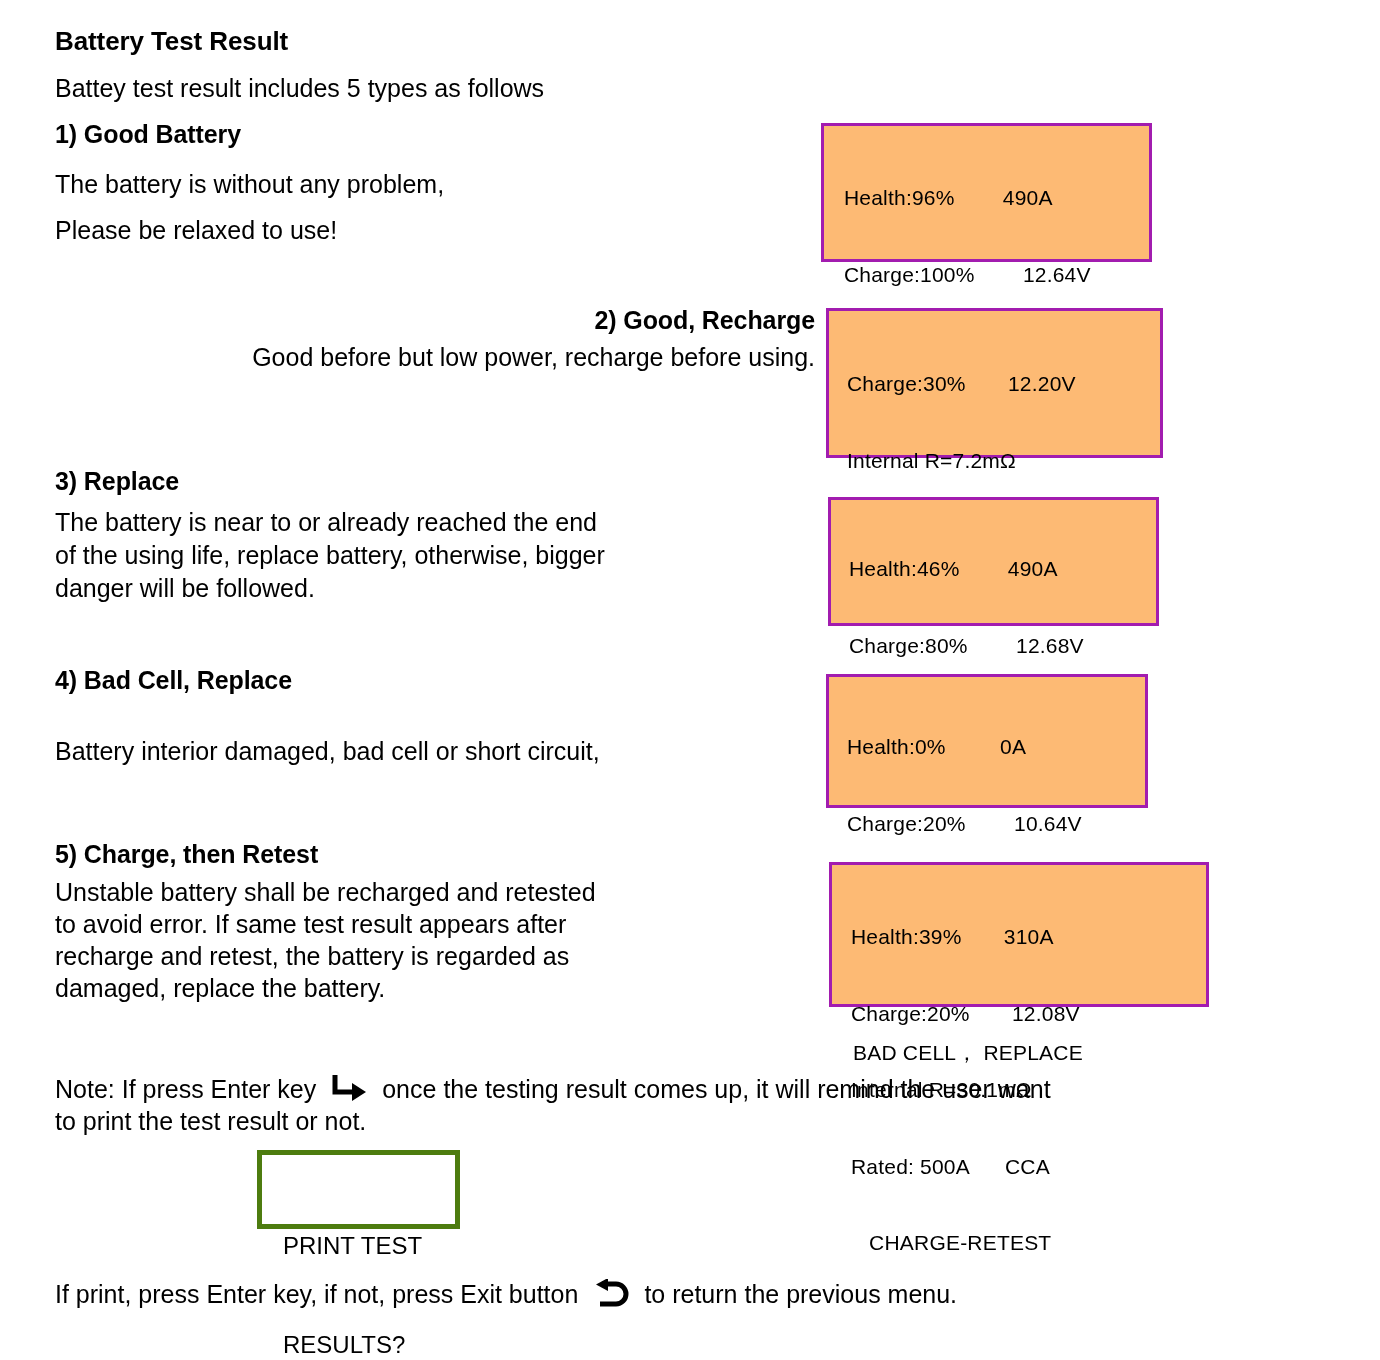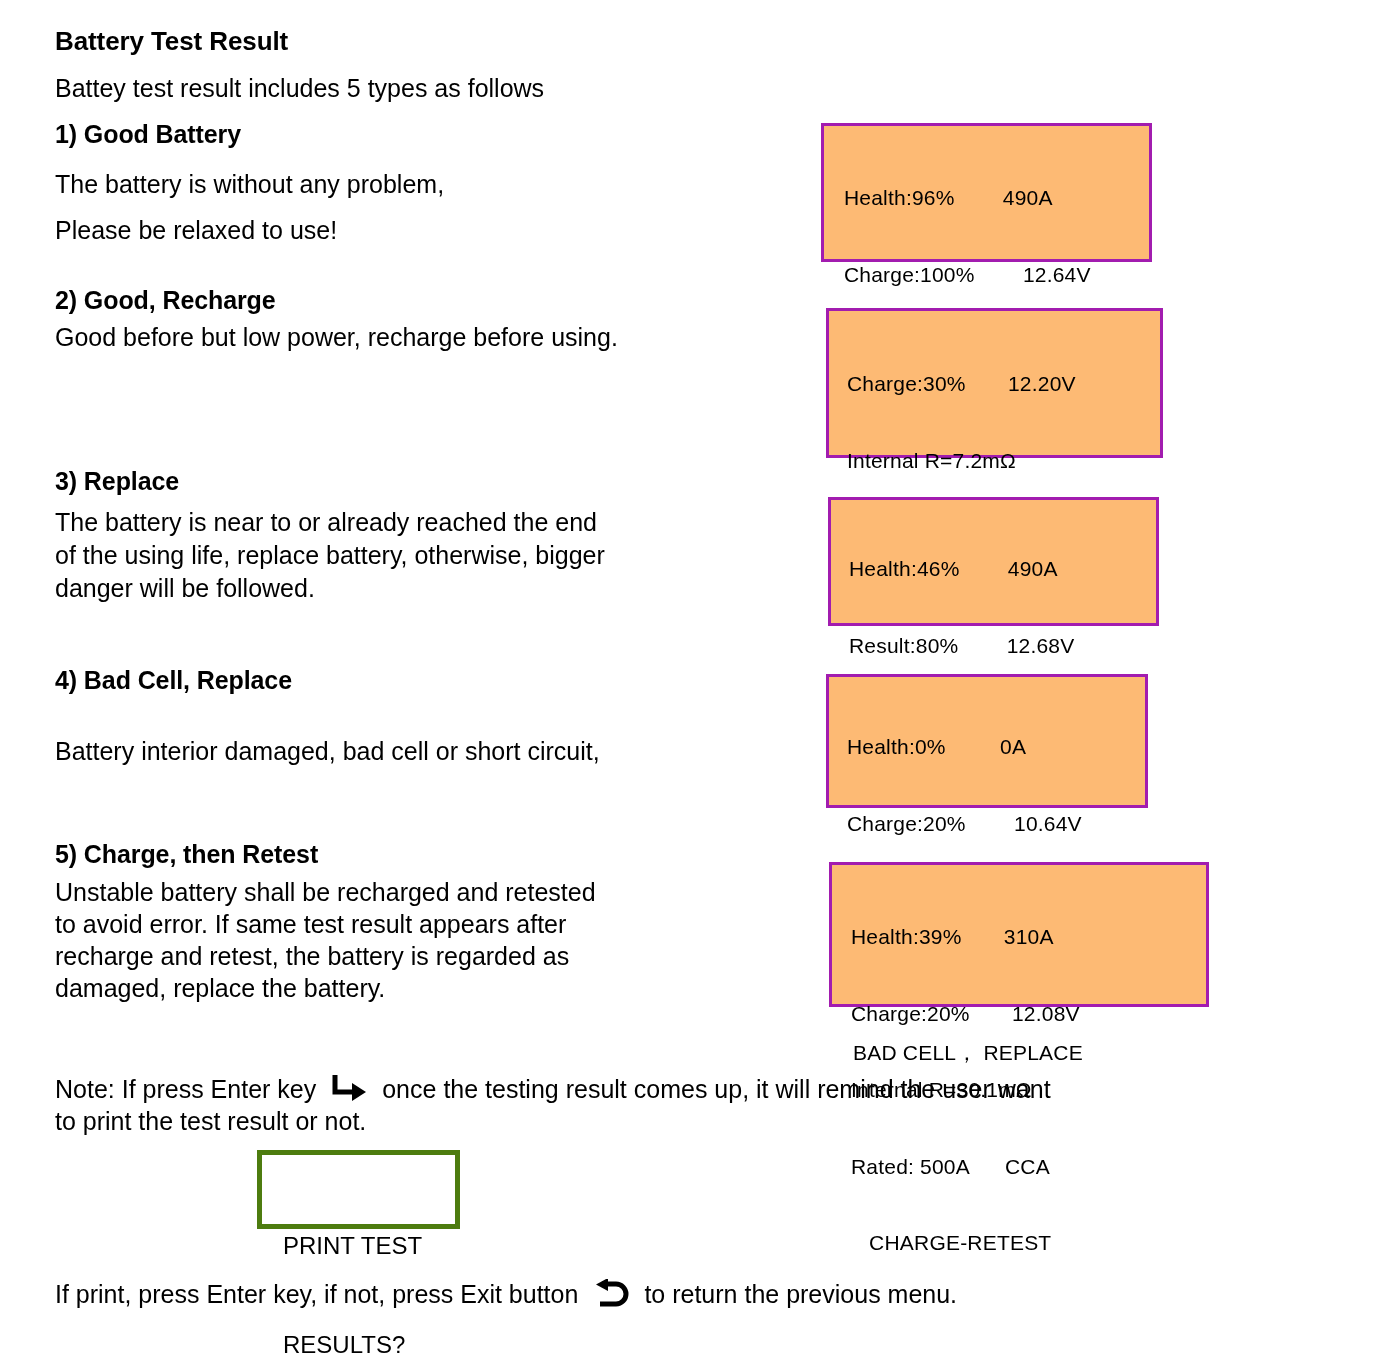--- a/index.html
+++ b/index.html
@@ -49,21 +49,21 @@
     white-space: nowrap;
   }
   .sec-body {
     font-size: 25px;
     line-height: 33px;
   }
   .sec-body .ln { display: block; white-space: nowrap; }
 
   .sec1 { top: 120px; }
   .sec1 .sec-body { margin-top: 12px; line-height: 46px; }
-  .sec2 { top: 286px; }
+  .sec2 { top: 306px; text-align: right; }
   .sec2 .sec-body { margin-top: 6px; }
   .sec3 { top: 467px; }
   .sec3 .sec-body { margin-top: 10px; line-height: 33px; }
   .sec4 { top: 666px; }
   .sec4 .sec-body { margin-top: 40px; line-height: 33px; }
   .sec5 { top: 840px; }
   .sec5 .sec-body { margin-top: 7px; line-height: 32px; }
 
   
   .lcd {
@@ -207,21 +207,21 @@
       <span class="row">Charge:30%       12.20V</span>
       <span class="row">Internal R=7.2mΩ</span>
       <span class="row">Rated: 500A</span>
       <span class="row">  GOOD, RECHARGE</span>
     </div>
   </div>
 
   <div class="lcd lcd3">
     <div class="lcd-inner">
       <span class="row">Health:46%        490A</span>
-      <span class="row">Result:80%        12.68V</span>
+      <span class="row">Charge:80%        12.68V</span>
       <span class="row">Internal R=18.1mΩ</span>
       <span class="row">Rated: 500A       CCA</span>
       <span class="row">        REPLACE</span>
     </div>
   </div>
 
   <div class="lcd lcd4">
     <div class="lcd-inner">
       <span class="row">Health:0%         0A</span>
       <span class="row">Charge:20%        10.64V</span>

